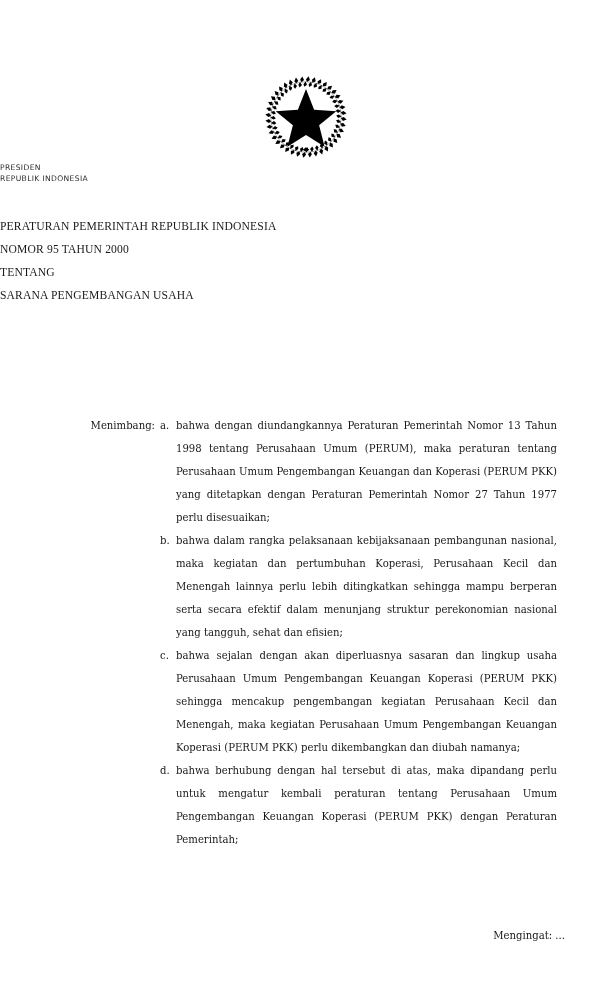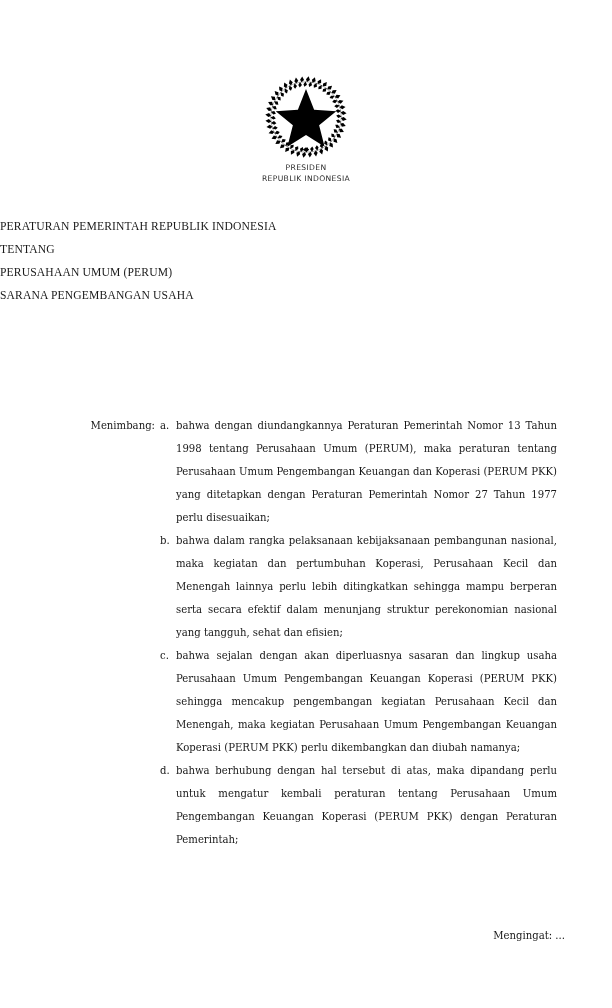--- a/index.html
+++ b/index.html
@@ -23,21 +23,21 @@
     width: 612px;
     height: 1008px;
   }
 
   
   .emblem-block {
     position: absolute;
     top: 76px;
     left: 0;
     width: 612px;
-    text-align: center;
+    text-align: left;
   }
   .emblem {
     display: block;
     margin: 0 auto;
     width: 82px;
     height: 82px;
   }
   .emblem-caption {
     margin-top: 5px;
     font-family: "DejaVu Sans", "Liberation Sans", sans-serif;
@@ -407,22 +407,22 @@
       </g>
     </svg>
     <div class="emblem-caption">
       <div>PRESIDEN</div>
       <div>REPUBLIK INDONESIA</div>
     </div>
   </div>
 
   <div class="title-block">
     <div class="tline">PERATURAN PEMERINTAH REPUBLIK INDONESIA</div>
+    <div class="tline">NOMOR 95 TAHUN 2000</div>
     <div class="tline">TENTANG</div>
-    <div class="tline">PERUSAHAAN UMUM (PERUM)</div>
     <div class="tline">SARANA PENGEMBANGAN USAHA</div>
   </div>
 
 
   <div class="considerans">
     <div class="cons-label">Menimbang:</div>
     <ul class="cons-list">
       <li class="cons-item">
         <span class="cons-marker">a.</span>
         <span class="cons-text">bahwa dengan diundangkannya Peraturan Pemerintah Nomor 13 Tahun 1998 tentang Perusahaan Umum (PERUM), maka peraturan tentang Perusahaan Umum Pengembangan Keuangan dan Koperasi (PERUM PKK) yang ditetapkan dengan Peraturan Pemerintah Nomor 27 Tahun 1977 perlu disesuaikan;</span>

